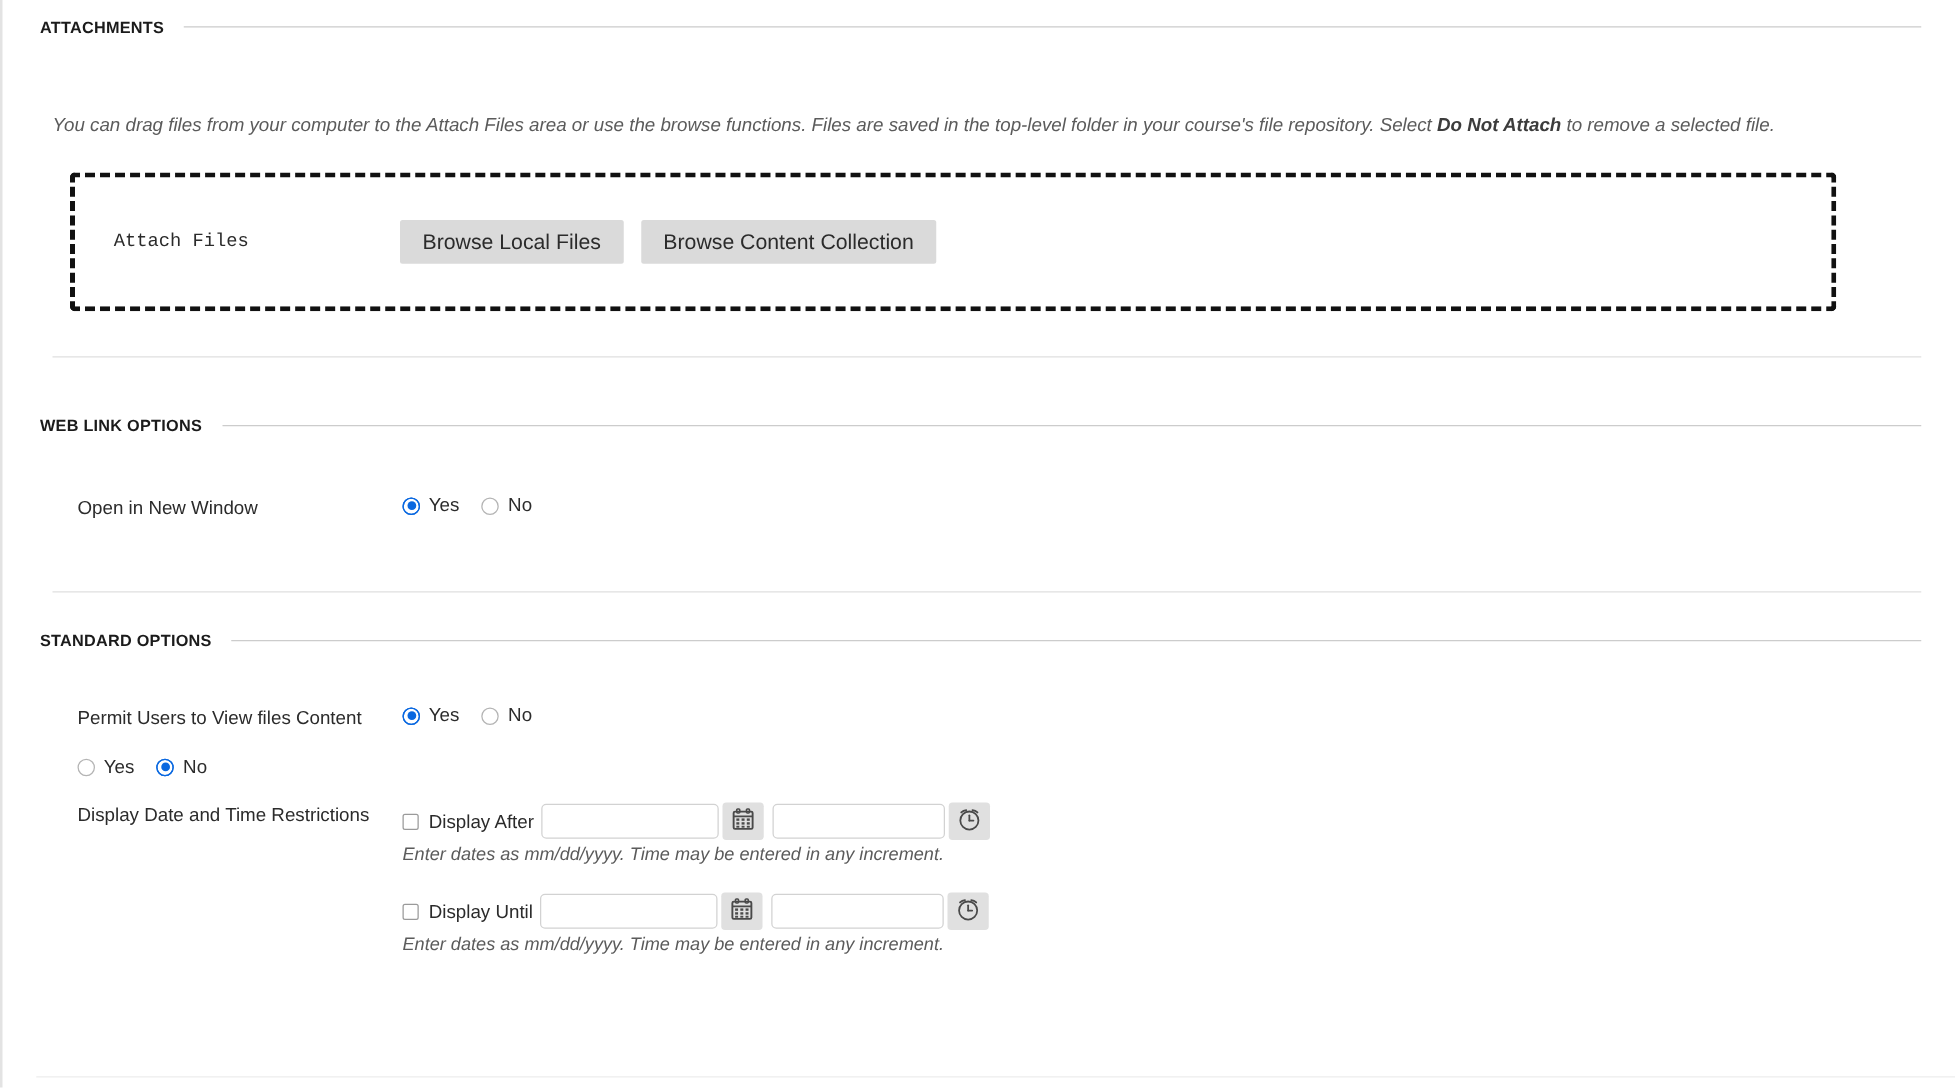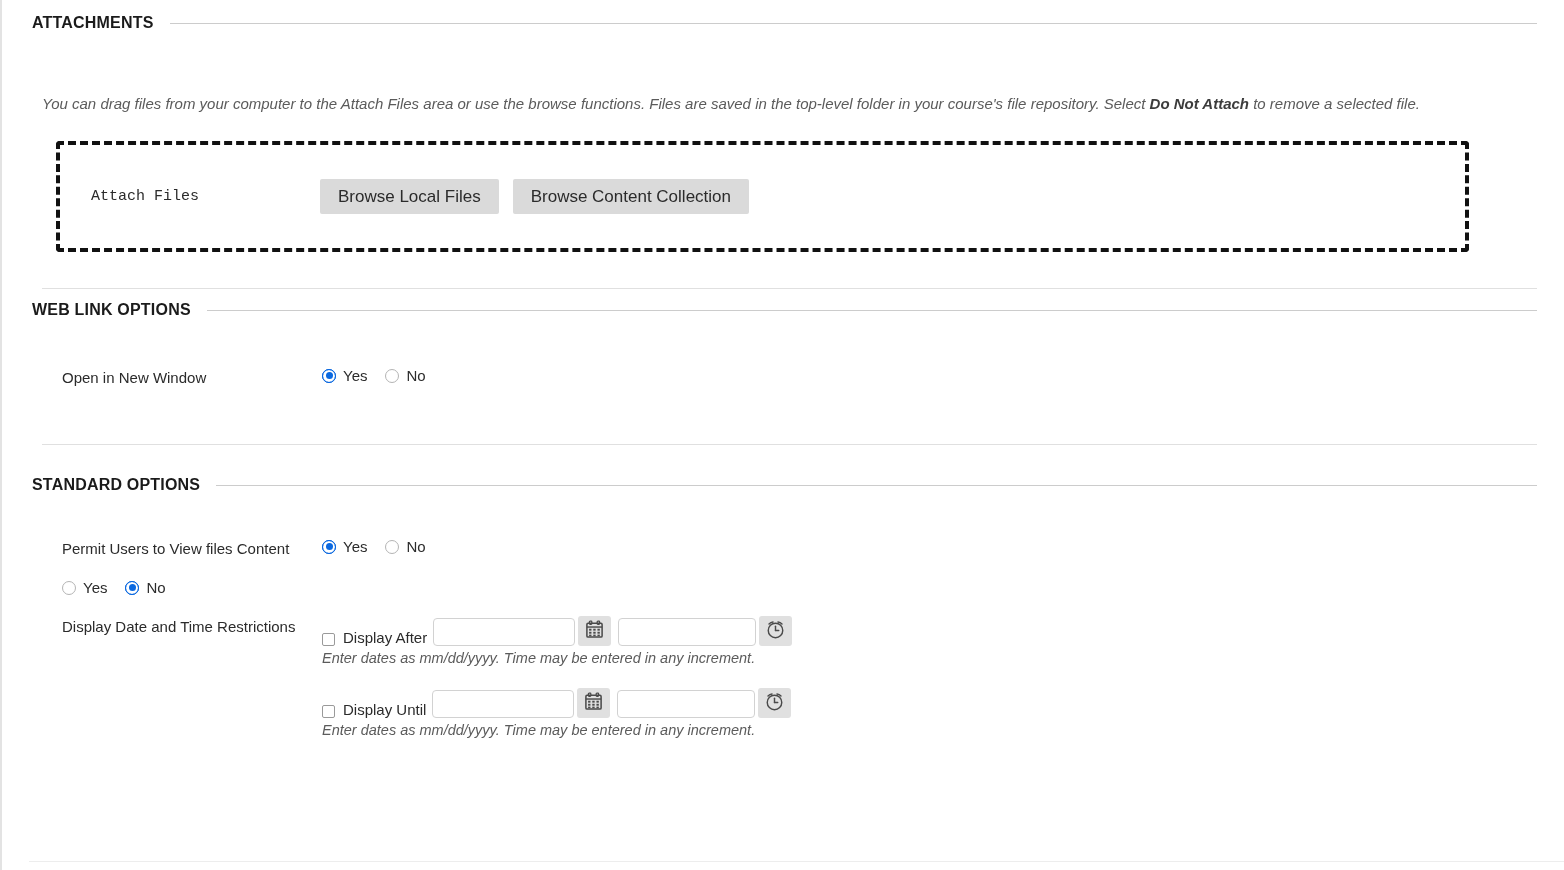--- a/index.html
+++ b/index.html
@@ -26,21 +26,21 @@
   }
 
   
   .section-head {
     display: flex;
     align-items: center;
     padding-left: 30px;
     padding-right: 27px;
   }
   .section-head .title {
-    font-size: 16px;
+    font-size: 13px;
     font-weight: bold;
     letter-spacing: 0.2px;
     color: #1b1b1b;
     white-space: nowrap;
     text-transform: uppercase;
   }
   .section-head .rule {
     flex: 1;
     height: 1px;
     background: #cccccc;
@@ -173,21 +173,21 @@
     box-sizing: border-box;
   }
   .radio-label {
     font-size: 15px;
     color: #2b2b2b;
   }
 
   
   .date-row {
     display: flex;
-    align-items: flex-end;
+    align-items: center;
     margin-bottom: 2px;
   }
   .checkbox {
     width: 13px;
     height: 13px;
     box-sizing: border-box;
     border: 1px solid #9a9a9a;
     border-radius: 2px;
     background: #ffffff;
     margin-right: 8px;
@@ -249,21 +249,21 @@
   <p class="help-text" style="margin-top:60px;"><span>You can drag files from your computer to the Attach Files area or use the browse functions. Files are saved in the top-level folder in your course's file repository.  Select </span><b>Do Not Attach</b><span> to remove a selected file.</span></p>
 
   <div class="attach-box">
     <span class="attach-label">Attach Files</span>
     <button class="btn">Browse Local Files</button>
     <button class="btn">Browse Content Collection</button>
   </div>
 
   <div class="separator" style="margin-top:36px;"></div>
 
-  <div class="section-head" style="margin-top:12px;justify-content:center;">
+  <div class="section-head" style="margin-top:47px;justify-content:center;">
     <span class="title">WEB LINK OPTIONS</span>
     <span class="rule"></span>
   </div>
 
   <div class="opt-row" style="margin-top:48px;">
     <div class="opt-label">Open in New Window</div>
     <div class="opt-control">
       <div class="radio-group">
         <label class="radio-item">
           <span class="radio on"></span>

